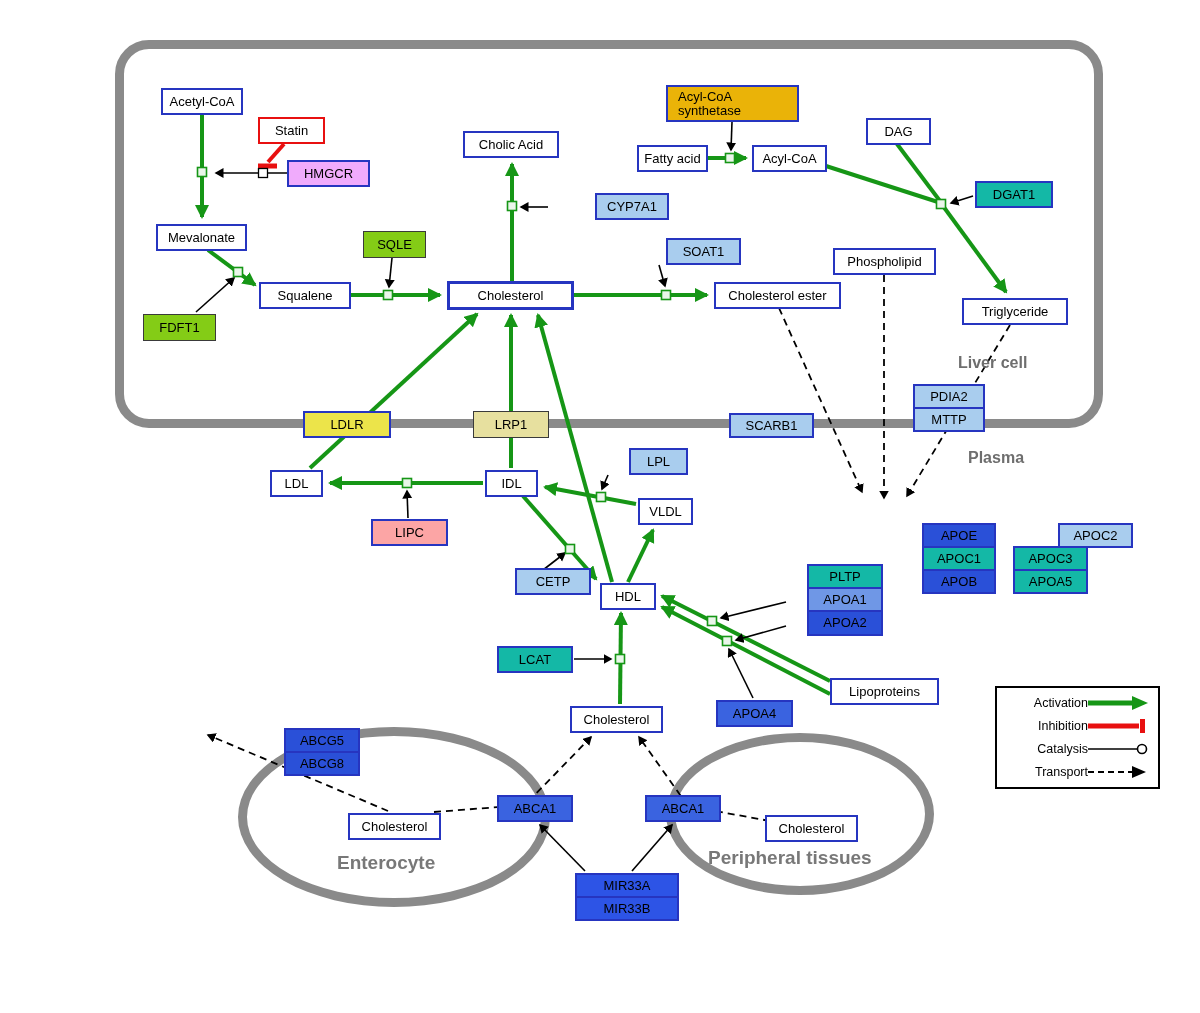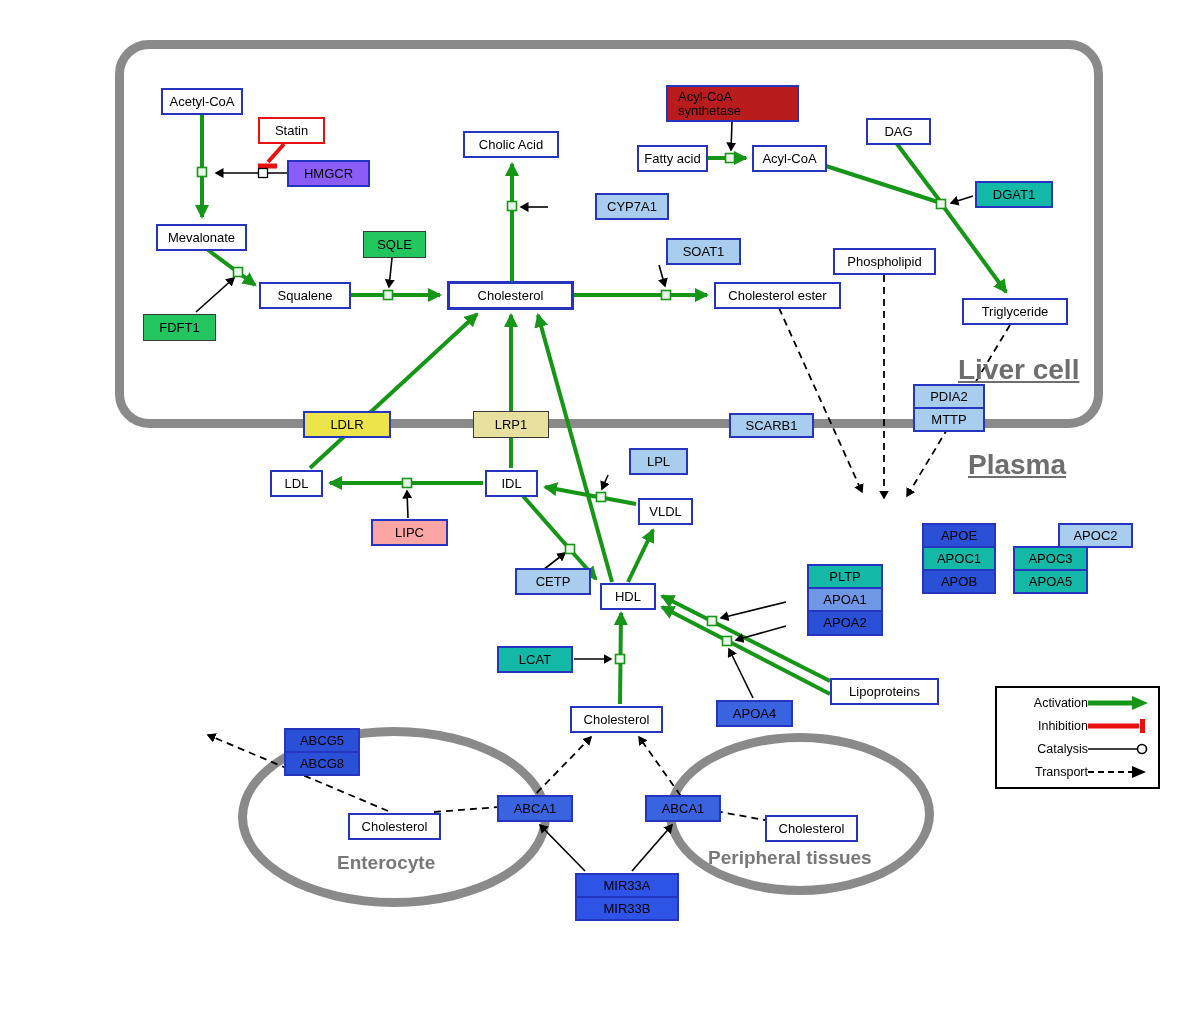--- a/index.html
+++ b/index.html
@@ -9,43 +9,43 @@
     font-family:"Liberation Sans","DejaVu Sans",sans-serif; color:#000;
   }
   .box {
     box-sizing:border-box; display:flex; align-items:center; justify-content:center;
     font-size:13px; line-height:1.05; color:#000;
     border:2px solid #2635c0; background:#fff;
   }
   .abs { position:absolute; }
   .statin { border-color:#e81010; }
   .thick { border-width:3px; }
-  .yellow { background:#8b5cf6; }
+  .yellow { background:#f0abfc; }
   .ldlr  { background:#ece44a; }
   .lipc  { background:#fca5a5; }
-  .pale  { background:#22c55e; border:1.5px solid #3a3a3a; }
+  .pale  { background:#84cc16; border:1.5px solid #3a3a3a; }
   .pale2 { background:#e7e09f; border:1.5px solid #3a3a3a; }
   .lblue { background:#a9cdee;margin-left:45px; }
   .mblue { background:#14b8a6; }
-  .mblue2{ background:#b91c1c; }
+  .mblue2{ background:#eab308; }
   .mbluel{ background:#6f97e6; }
   .dblue { background:#2a50d8; }
   .abcblue { background:#3a63e0; }
   .mirblue { background:#2d54e6; }
   .stack { position:absolute; display:flex; flex-direction:column;padding-left:19px; }
   .stack .box { width:100%; }
   .stack .box + .box { margin-top:-2px; }
   .hgroup { position:absolute; display:flex; }
   .hgroup .stack { position:relative; }
   .hgroup .stack + .stack { margin-left:-2px; }
   .membrane { position:absolute; border:9px solid #8a8a8a; box-sizing:border-box; background:transparent; }
   .liver { border-radius:34px; }
   .ellipse { border-radius:50%; }
   .rlabel { position:absolute; font-weight:bold; color:#6e6e6e; white-space:nowrap; }
-  .big { font-size:28px;text-decoration:underline; }
+  .big { font-size:16px; }
   .med { font-size:19px; color:#787878; }
   svg.edges { position:absolute; left:0; top:0; }
   .legend {
     position:absolute; left:995px; top:686px; width:165px; height:103px;
     border:2px solid #000; background:#fff; box-sizing:border-box;
     display:flex; flex-direction:column; justify-content:space-around; padding:4px 8px;
   }
   .lrow { display:flex; align-items:center; justify-content:flex-end; font-size:12.5px; }
 </style>
 </head>

